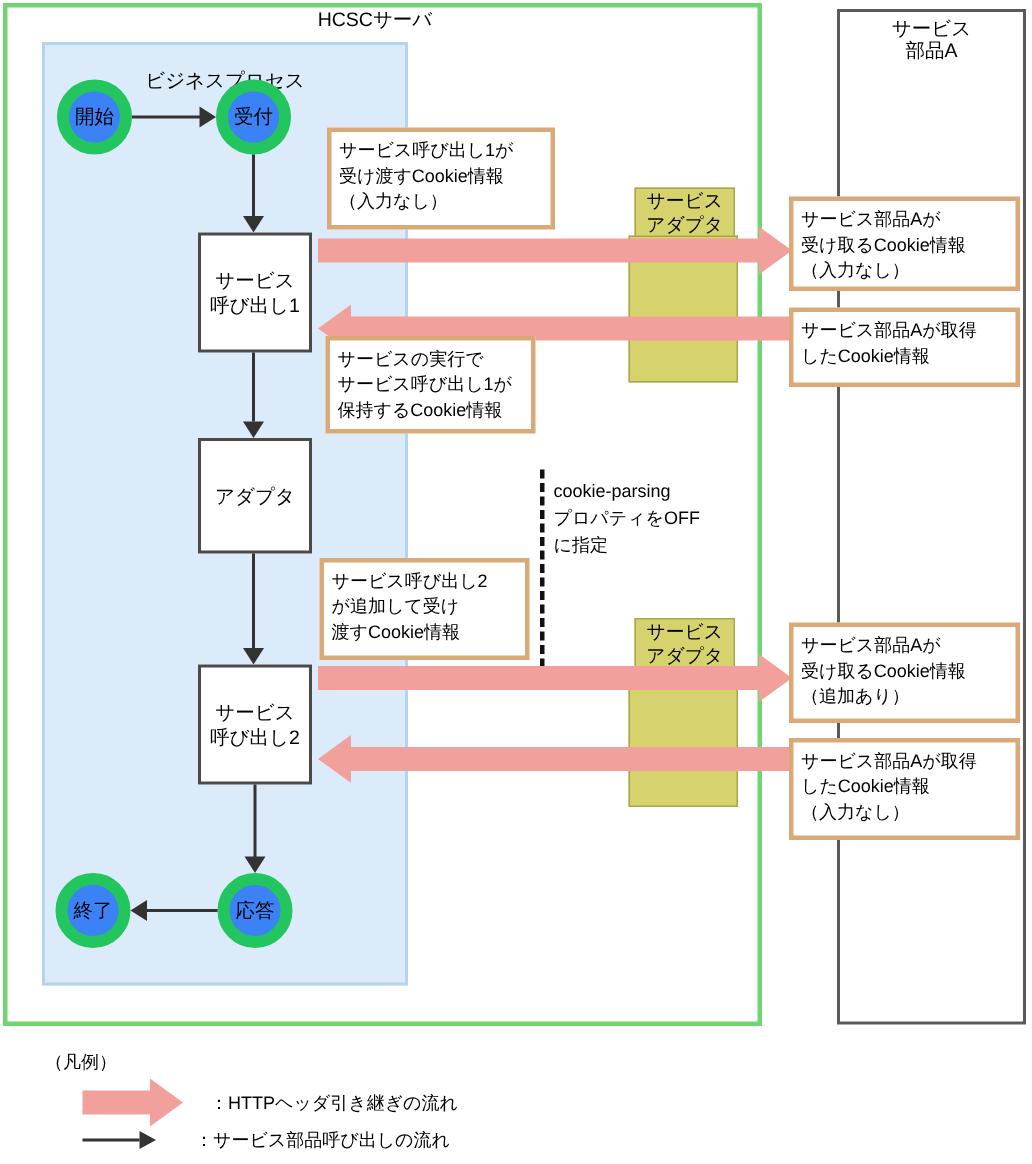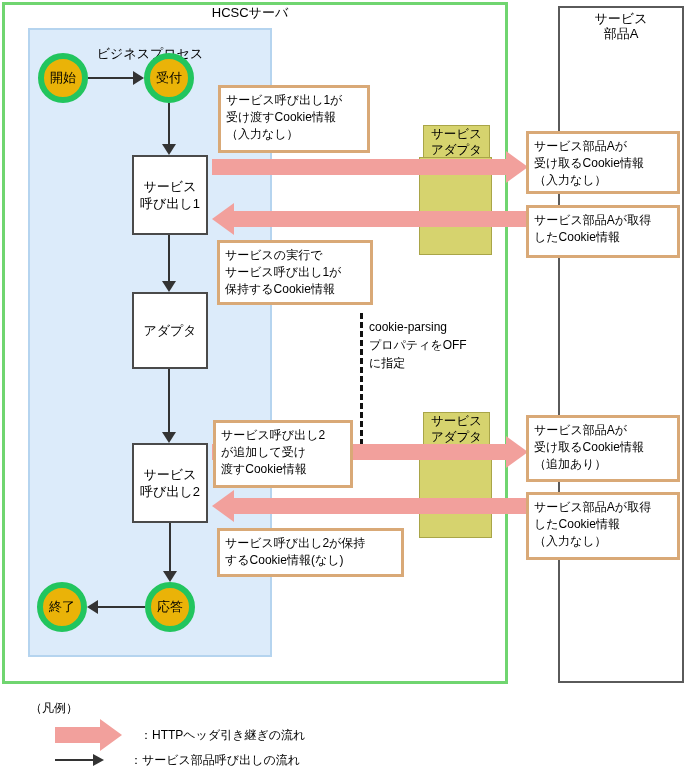--- a/index.html
+++ b/index.html
@@ -8,21 +8,21 @@
     font-family:"Liberation Sans","DejaVu Sans",sans-serif;color:#000;
     overflow:hidden;
   }
   .abs{position:absolute;box-sizing:border-box;}
   
   .green-frame{left:2px;top:2px;width:506px;height:682px;border:3px solid #70d570;background:#fff;z-index:0;}
   .blue-box{left:28px;top:28px;width:244px;height:629px;background:#dcebfa;border:2px solid #b5d4ef;z-index:1;}
   .svc-a-box{left:558px;top:6px;width:126px;height:677px;background:#fff;border:2px solid #5a5a5a;z-index:1;}
   .frame-title{font-size:13px;line-height:15px;text-align:center;white-space:pre-line;z-index:2;}
   
-  .circle{width:50px;height:50px;border-radius:50%;background:#eab308;border:6px solid #22c55e;
+  .circle{width:50px;height:50px;border-radius:50%;background:#3b82f6;border:8px solid #22c55e;
     display:flex;align-items:center;justify-content:center;font-size:13px;z-index:3;}
   .pnode{background:#fff;border:2px solid #4a4a4a;display:flex;align-items:center;justify-content:center;
     text-align:center;font-size:13px;line-height:17px;white-space:pre-line;z-index:3;}
   
   .fl{background:#333;z-index:3;}
   .ah{width:0;height:0;z-index:3;}
   .ah-down{border-left:7px solid transparent;border-right:7px solid transparent;border-top:11px solid #333;}
   .ah-right{border-top:7px solid transparent;border-bottom:7px solid transparent;border-left:11px solid #333;}
   .ah-left{border-top:7px solid transparent;border-bottom:7px solid transparent;border-right:11px solid #333;}
   
@@ -115,34 +115,32 @@
 に指定</div>
 
   <div class="abs note" style="left:218px;top:85px;width:152px;height:68px;">サービス呼び出し1が
 受け渡すCookie情報
 （入力なし）</div>
   <div class="abs note" style="left:526px;top:131px;width:154px;height:63px;">サービス部品Aが
 受け取るCookie情報
 （入力なし）</div>
   <div class="abs note" style="left:526px;top:205px;width:154px;height:53px;">サービス部品Aが取得
 したCookie情報</div>
-  <div class="abs note" style="left:217px;top:240px;width:156px;height:65px;">サービスの実行で
+  <div class="abs note" style="left:217px;top:224px;width:140px;height:65px;">サービスの実行で
 サービス呼び出し1が
 保持するCookie情報</div>
-  <div class="abs note" style="left:213px;top:372px;width:140px;height:68px;margin-top:48px;">サービス呼び出し2
+  <div class="abs note" style="left:213px;top:372px;width:140px;height:68px;">サービス呼び出し2
 が追加して受け
 渡すCookie情報</div>
   <div class="abs note" style="left:526px;top:415px;width:154px;height:67px;">サービス部品Aが
 受け取るCookie情報
 （追加あり）</div>
   <div class="abs note" style="left:526px;top:492px;width:154px;height:68px;">サービス部品Aが取得
 したCookie情報
 （入力なし）</div>
-  <div class="abs note" style="left:217px;top:528px;width:187px;height:49px;">サービス呼び出し2が保持
-するCookie情報(なし)</div>
 
   <div class="abs legend-text" style="left:30px;top:700px;">（凡例）</div>
 
   <div class="abs pbar" style="left:55px;top:727px;width:45px;height:16px;"></div>
   <div class="abs phead-right small" style="left:100px;top:719px;"></div>
   <div class="abs legend-text" style="left:140px;top:727px;">：HTTPヘッダ引き継ぎの流れ</div>
 
   <div class="abs fl" style="left:55px;top:759px;width:38px;height:2px;"></div>
   <div class="abs ah ah-right small" style="left:93px;top:754px;"></div>
   <div class="abs legend-text" style="left:130px;top:752px;">：サービス部品呼び出しの流れ</div>

